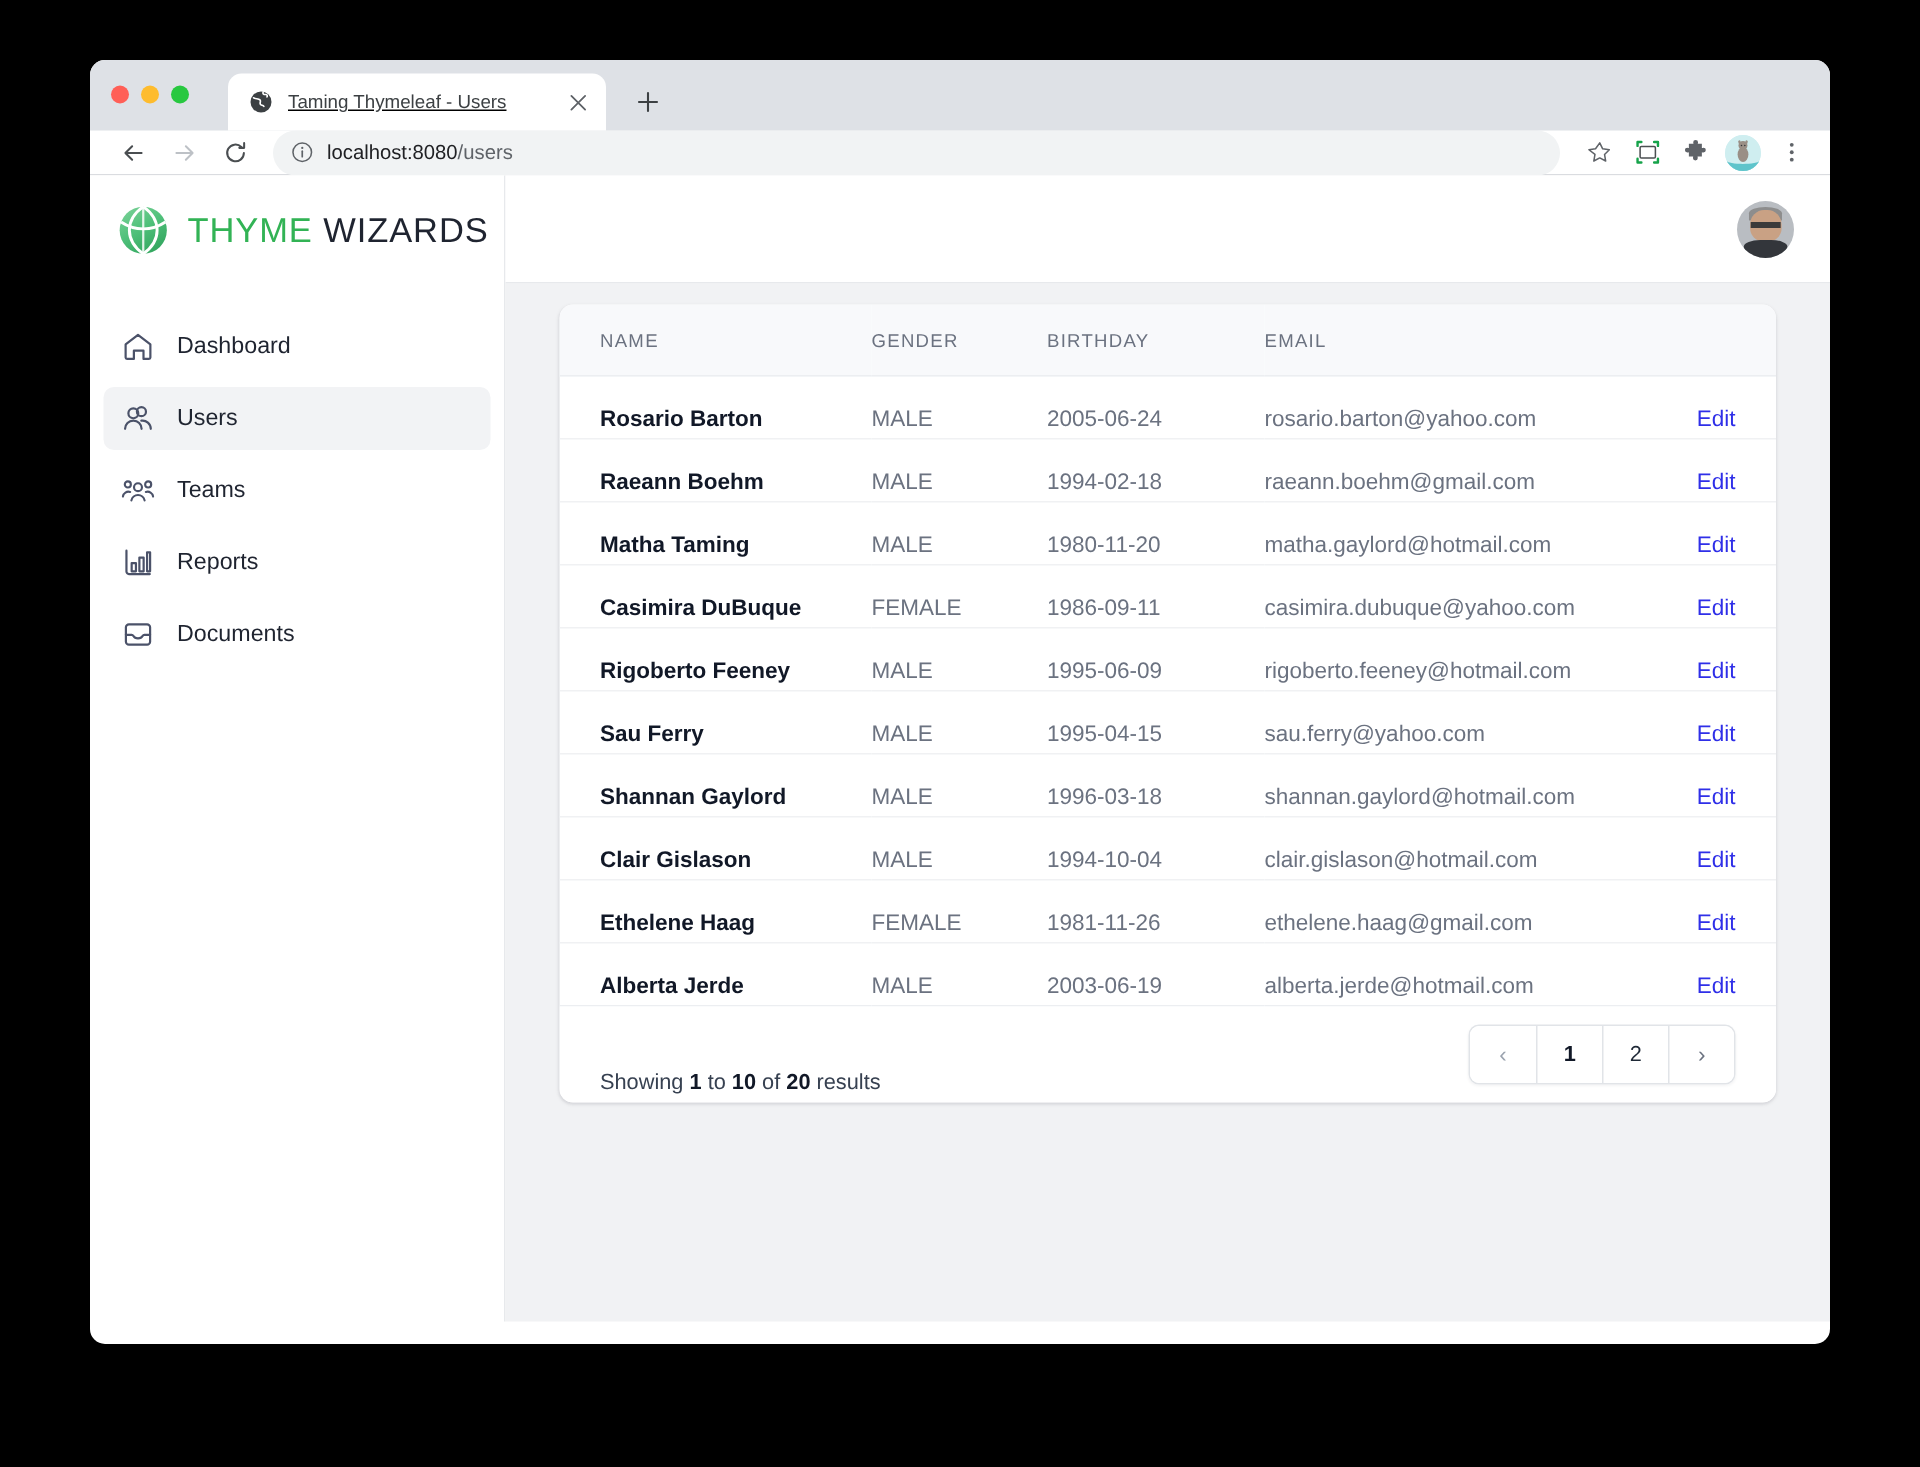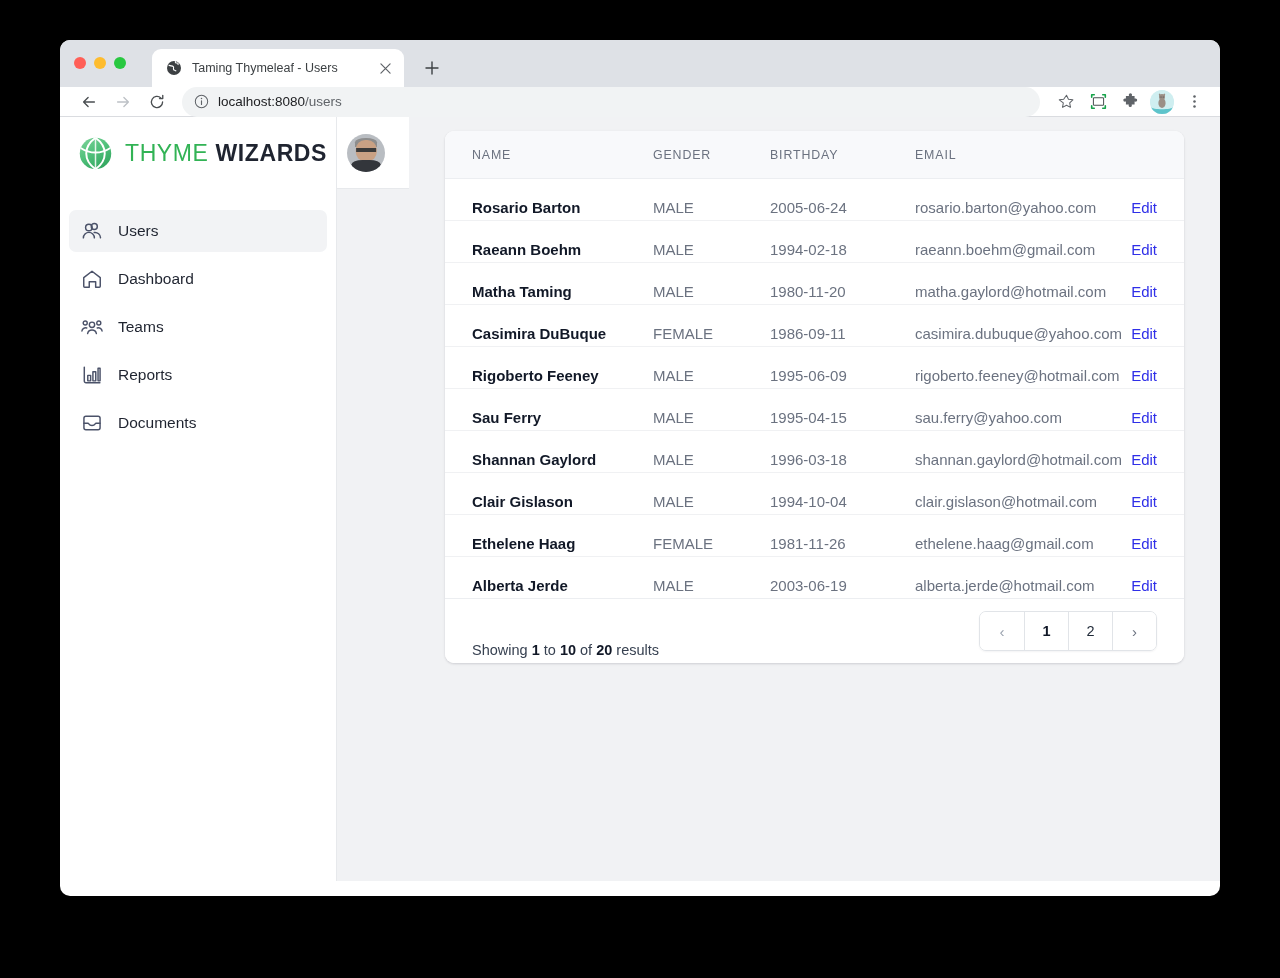--- a/index.html
+++ b/index.html
@@ -23,20 +23,21 @@
   }
 
   
   .tab-strip {
     height: 47px;
     background: #dee1e6;
     display: flex;
     align-items: flex-end;
     padding-left: 14px;
     position: relative;
+    text-decoration: underline;
   }
   .traffic-lights {
     position: absolute;
     left: 14px; top: 17px;
     display: flex; gap: 8px;
     align-items: center;
   }
   .light { width: 12px; height: 12px; border-radius: 50%; }
   .light.red { background: #ff5f57; }
   .light.amber { background: #febc2e; }
@@ -144,21 +145,21 @@
     padding-left: 17px;
     gap: 11px;
   }
   .logo-mark { width: 37px; height: 37px; flex: 0 0 37px; }
   .logo-text {
     font-size: 23px;
     letter-spacing: 0.6px;
     white-space: nowrap;
   }
   .logo-text .thyme { color: #32b355; font-weight: 400; }
-  .logo-text .wizards { color: #1f2430; font-weight: 700; }
+  .logo-text .wizards { color: #1f2430; font-weight: 400; }
 
   .nav-list { padding: 21px 9px 0 9px; }
   .nav-item {
     height: 42px;
     display: flex;
     align-items: center;
     gap: 15px;
     padding-left: 11px;
     border-radius: 7px;
     margin-bottom: 6px;
@@ -172,20 +173,21 @@
   }
   .nav-label {
     font-size: 15.5px;
     color: #1f2430;
   }
 
   
   .main {
     flex: 1;
     display: flex;
+    flex-direction: column;
     background: #f1f2f4;
     min-width: 0;
     justify-content: flex-end;
   }
   .topbar {
     height: 72px;
     flex: 0 0 72px;
     background: #ffffff;
     border-bottom: 1px solid #e7e9ec;
     display: flex;
@@ -438,39 +440,39 @@
             <path d="M20 3c7 5 10 11 10 17s-3 12-10 17" stroke="#ffffff" stroke-width="2.1" fill="none"></path>
             <path d="M4 14c6 4 12 5 16 5s10-1 16-5" stroke="#ffffff" stroke-width="2.1" fill="none"></path>
             <path d="M20 3v34" stroke="#ffffff" stroke-width="1.6" fill="none" opacity="0.85"></path>
           </svg>
         </span>
         <span class="logo-text"><span class="thyme">THYME</span> <span class="wizards">WIZARDS</span></span>
       </div>
 
       <nav class="nav-list">
 
+        <div class="nav-item">
+          <span class="nav-icon">
+            <svg viewBox="0 0 24 24" width="22" height="22" fill="none" stroke="currentColor" stroke-width="1.6" stroke-linecap="round" stroke-linejoin="round">
+              <path d="M3 10.5L12 3.5l9 7V20a1 1 0 0 1-1 1h-4v-6H9v6H4a1 1 0 0 1-1-1z"></path>
+            </svg>
+          </span>
+          <span class="nav-label">Dashboard</span>
+        </div>
+
         <div class="nav-item active">
           <span class="nav-icon">
             <svg viewBox="0 0 24 24" width="22" height="22" fill="none" stroke="currentColor" stroke-width="1.6" stroke-linecap="round" stroke-linejoin="round">
               <circle cx="14.5" cy="7" r="3.3"></circle>
               <circle cx="8.6" cy="8.2" r="3.6"></circle>
               <path d="M2.6 19.5a6 6 0 0 1 12 0"></path>
               <path d="M14.4 13.6a6 6 0 0 1 6.9 5.9"></path>
             </svg>
           </span>
           <span class="nav-label">Users</span>
-        </div>
-
-        <div class="nav-item">
-          <span class="nav-icon">
-            <svg viewBox="0 0 24 24" width="22" height="22" fill="none" stroke="currentColor" stroke-width="1.6" stroke-linecap="round" stroke-linejoin="round">
-              <path d="M3 10.5L12 3.5l9 7V20a1 1 0 0 1-1 1h-4v-6H9v6H4a1 1 0 0 1-1-1z"></path>
-            </svg>
-          </span>
-          <span class="nav-label">Dashboard</span>
         </div>
 
         <div class="nav-item">
           <span class="nav-icon">
             <svg viewBox="0 0 24 24" width="22" height="22" fill="none" stroke="currentColor" stroke-width="1.55" stroke-linecap="round" stroke-linejoin="round">
               <circle cx="12" cy="9.6" r="2.9"></circle>
               <circle cx="4.6" cy="7.6" r="2.2"></circle>
               <circle cx="19.4" cy="7.6" r="2.2"></circle>
               <path d="M7.2 19.2a4.9 4.9 0 0 1 9.6 0"></path>
               <path d="M1 16.4a4 4 0 0 1 5.3-3.3"></path>

